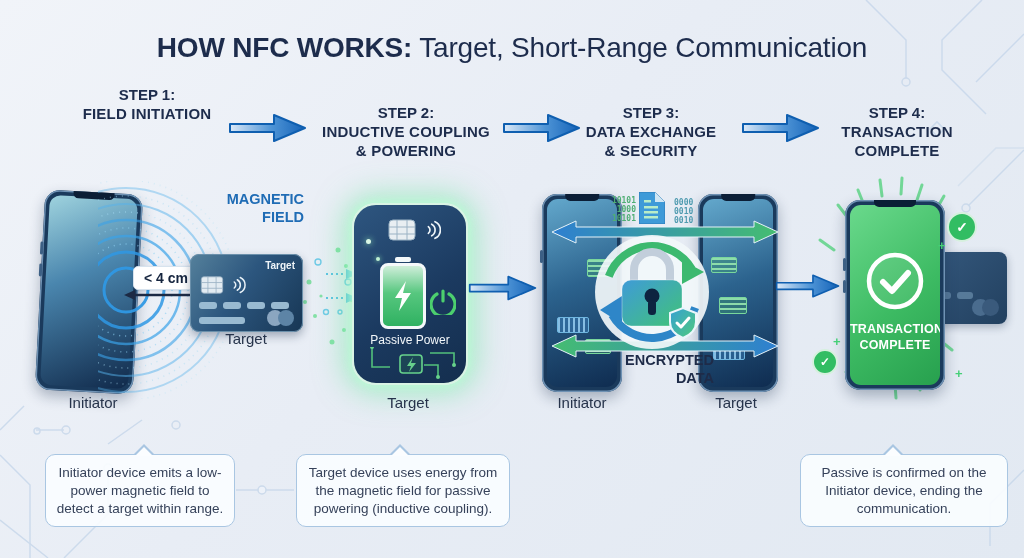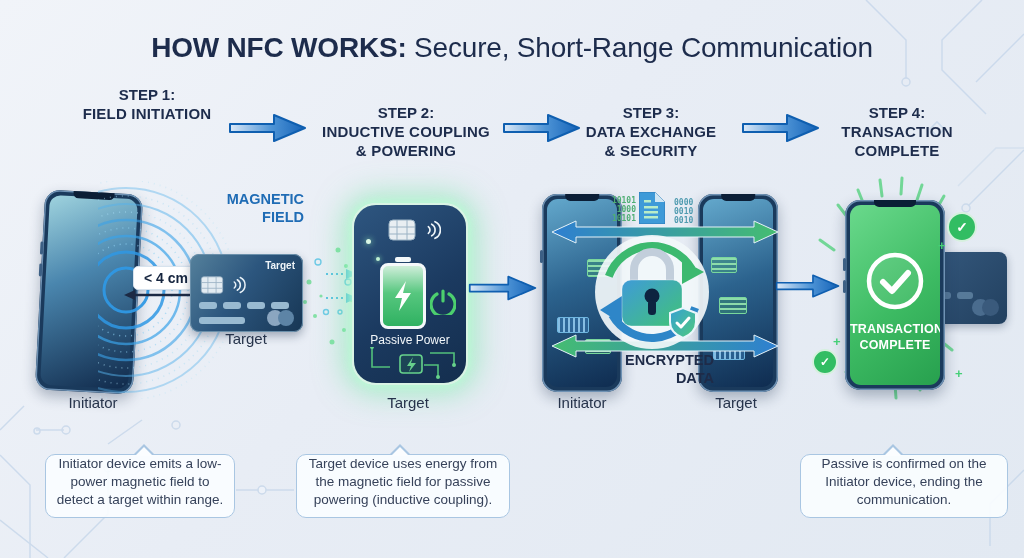--- a/index.html
+++ b/index.html
@@ -58,21 +58,21 @@
   
   .card4{position:absolute;border-radius:8px;background:linear-gradient(135deg,#35597e,#22405f);
          box-shadow:0 3px 8px rgba(20,40,70,.3);}
   .screen-text4{position:absolute;left:0;right:0;text-align:center;color:#fff;font-size:12.5px;
                 font-weight:800;line-height:16px;white-space:pre-line;letter-spacing:.2px;}
   .badge{position:absolute;border-radius:50%;background:#32bd63;border:2.5px solid #d6f0de;
          color:#fff;display:flex;align-items:center;justify-content:center;font-weight:800;}
   .plus{position:absolute;color:#45cf77;font-weight:800;font-size:13px;}
   
   .bubble{position:absolute;top:454px;min-height:64px;background:rgba(250,253,255,.92);
-          border:1.5px solid #a9c6e2;border-radius:10px;padding:0 6px;box-sizing:border-box;
+          border:1.5px solid #a9c6e2;border-radius:10px;padding:9px 6px;box-sizing:border-box;
           font-size:13.5px;line-height:1.32;color:#36425a;text-align:center;}
   .bubble::before{content:"";position:absolute;top:-11px;left:var(--nx);
           border:11px solid transparent;border-top:0;border-bottom:11px solid #a9c6e2;}
   .bubble::after{content:"";position:absolute;top:-8px;left:calc(var(--nx) + 2px);
           border:9px solid transparent;border-top:0;border-bottom:9px solid #fbfdff;}
 </style>
 </head>
 <body>
 
 <div id="canvas">
@@ -139,21 +139,21 @@
         <circle cx="344" cy="330" r="2" fill="#7adf9f"></circle>
       <circle cx="332" cy="342" r="2.5" fill="#7adf9f"></circle>
       <circle cx="318" cy="262" r="3" fill="none" stroke="#62c6e6" stroke-width="1.4"></circle>
       <circle cx="326" cy="312" r="2.5" fill="none" stroke="#62c6e6" stroke-width="1.4"></circle>
       <circle cx="348" cy="282" r="3" fill="none" stroke="#62c6e6" stroke-width="1.4"></circle>
       <circle cx="340" cy="312" r="2" fill="none" stroke="#62c6e6" stroke-width="1.4"></circle>
     </g>
   </svg>
 
   <div class="abs title">
-    <span class="t-bold">HOW NFC WORKS:</span><span> Secure, Short-Range Communication</span>
+    <span class="t-bold">HOW NFC WORKS:</span><span> Target, Short-Range Communication</span>
   </div>
 
   <div class="abs step-head" style="left:47px;top:85px;width:200px">
     <div class="kicker">STEP 1:</div>
     <div class="sname">FIELD INITIATION</div>
   </div>
   <div class="abs step-head" style="left:311px;top:103px;width:190px">
     <div class="kicker">STEP 2:</div>
     <div class="sname">INDUCTIVE COUPLING
 &amp; POWERING</div>

